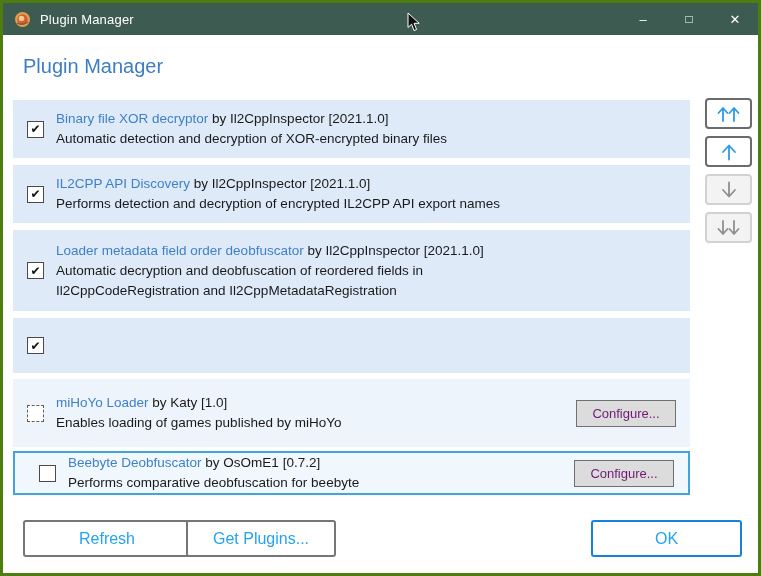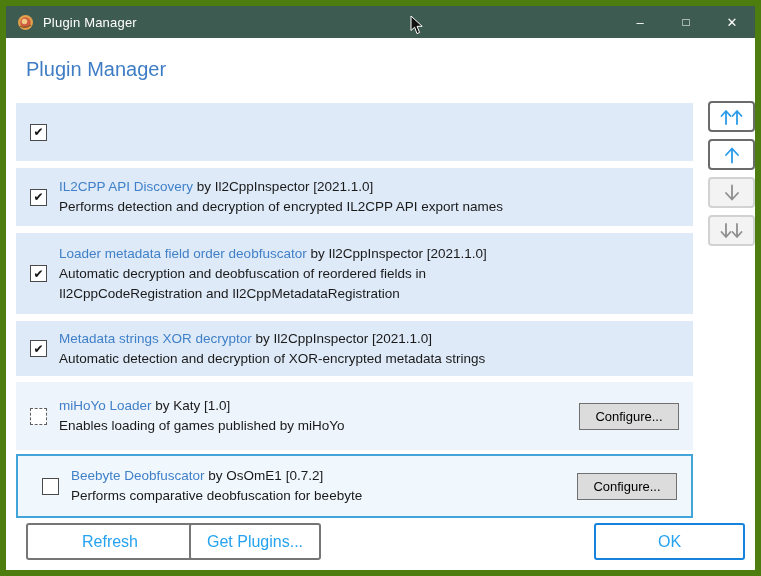--- a/index.html
+++ b/index.html
@@ -8,62 +8,62 @@
     --selection-border:#42a5da;
     --button-blue:#25a2f0;
     --ok-border:#1583dc;
     --row-bg:#deeaf8;
     --row-bg-light:#edf4fc;
     --row-bg-selected:#f0f7fd;
   }
   *{box-sizing:border-box;}
   html,body{margin:0;padding:0;}
   body{width:761px;height:576px;font-family:"Liberation Sans",sans-serif;background:#fff;position:relative;overflow:hidden;}
-  #window{position:absolute;inset:0;border:6px solid #4d7c0f;background:#fff;}
+  #window{position:absolute;inset:0;border:3px solid #4d7c0f;background:#fff;}
 
   
   .titlebar{position:absolute;top:0;left:0;right:0;height:32px;background:var(--titlebar-bg);display:flex;align-items:center;color:#fff;}
   .app-icon{width:17px;height:17px;margin:0 9px 0 11px;flex:0 0 auto;}
   .titlebar-title{font-size:13px;letter-spacing:.2px;}
   .titlebar-spacer{flex:1;}
   .caption-btn{width:46px;height:32px;display:flex;align-items:center;justify-content:center;font-size:13px;color:#fff;cursor:default;}
   .caption-btn.max{font-size:12px;}
 
   
   .page-title{position:absolute;left:20px;top:52px;font-size:20px;color:#3e7dc4;}
 
   
   .plugin-list{position:absolute;left:10px;top:97px;width:677px;display:flex;flex-direction:column;}
   .plugin-row{position:relative;display:flex;align-items:center;background:var(--row-bg);padding:0 14px;}
   .plugin-row.r1{height:58px;margin-bottom:7px;}
   .plugin-row.r2{height:58px;margin-bottom:7px;}
   .plugin-row.r3{height:81px;margin-bottom:7px;}
   .plugin-row.r4{height:55px;margin-bottom:6px;}
   .plugin-row.r5{height:68px;margin-bottom:4px;background:var(--row-bg-light);}
-  .plugin-row.r6{height:64px;background:var(--row-bg-selected);border:2px solid var(--selection-border);padding-left:24px;}
+  .plugin-row.r6{height:44px;background:var(--row-bg-selected);border:2px solid var(--selection-border);padding-left:24px;}
 
   .checkbox{width:17px;height:17px;background:#fff;border:1px solid #4a4a4a;display:flex;align-items:center;justify-content:center;font-size:12px;line-height:1;color:#111;flex:0 0 auto;}
   .checkbox.dashed{border:1px dashed #5f5f5f;}
   .plugin-text{margin-left:12px;font-size:13.5px;line-height:20px;color:#1a1a1a;}
   .plugin-name{color:var(--accent-link);}
   .plugin-desc{white-space:pre-line;}
-  .configure-btn{margin-left:auto;width:100px;height:27px;background:#dcdcdc;border:1px solid #707070;font-family:"Liberation Sans",sans-serif;font-size:13px;color:#000000;display:flex;align-items:center;justify-content:center;flex:0 0 auto;}
+  .configure-btn{margin-left:auto;width:100px;height:27px;background:#dcdcdc;border:1px solid #707070;font-family:"Liberation Sans",sans-serif;font-size:13px;color:#701a75;display:flex;align-items:center;justify-content:center;flex:0 0 auto;}
 
   
   .arrow-btn{position:absolute;left:702px;width:47px;height:31px;border-radius:4px;display:flex;align-items:center;justify-content:center;background:#fff;border:2px solid #6b6b6b;}
   .arrow-btn.disabled{background:#f3f3f3;border-color:#d2d2d2;}
   .arrow-btn svg{display:block;}
   .arrow-stroke{stroke:#2b9be8;stroke-width:1.8;fill:none;stroke-linecap:round;stroke-linejoin:round;}
   .arrow-btn.disabled .arrow-stroke{stroke:#8f8f8f;}
   #btn-top{top:95px;} #btn-up{top:133px;} #btn-down{top:171px;} #btn-bottom{top:209px;}
 
   
   .footer-btn{position:absolute;top:517px;height:37px;background:#fff;border:2px solid #767676;border-radius:3px;display:flex;align-items:center;justify-content:center;font-size:16px;color:var(--button-blue);font-family:"Liberation Sans",sans-serif;}
   #refresh-btn{left:20px;width:168px;}
-  #getplugins-btn{left:183px;width:132px;}
+  #getplugins-btn{left:183px;width:150px;}
   #ok-btn{left:588px;width:151px;border-color:var(--ok-border);}
 
   .cursor{position:absolute;left:404px;top:9px;pointer-events:none;}
 </style>
 </head>
 <body>
 
 <div id="window">
 
   <div class="titlebar">
@@ -85,20 +85,24 @@
   </svg>
 
   <div class="page-title">Plugin Manager</div>
 
   <div class="plugin-list">
 
     <div class="plugin-row r1">
       <div class="checkbox">
           <span>✔</span>
         </div>
+      <div class="plugin-text">
+        <div><span class="plugin-name">Binary file XOR decryptor</span> <span>by Il2CppInspector [2021.1.0]</span></div>
+        <div class="plugin-desc">Automatic detection and decryption of XOR-encrypted binary files</div>
+      </div>
     </div>
 
     <div class="plugin-row r2">
       <div class="checkbox">
           <span>✔</span>
         </div>
       <div class="plugin-text">
         <div><span class="plugin-name">IL2CPP API Discovery</span> <span>by Il2CppInspector [2021.1.0]</span></div>
         <div class="plugin-desc">Performs detection and decryption of encrypted IL2CPP API export names</div>
       </div>
@@ -112,24 +116,20 @@
         <div><span class="plugin-name">Loader metadata field order deobfuscator</span> <span>by Il2CppInspector [2021.1.0]</span></div>
         <div class="plugin-desc">Automatic decryption and deobfuscation of reordered fields in
 Il2CppCodeRegistration and Il2CppMetadataRegistration</div>
       </div>
     </div>
 
     <div class="plugin-row r4">
       <div class="checkbox">
           <span>✔</span>
         </div>
-      <div class="plugin-text">
-        <div><span class="plugin-name">Metadata strings XOR decryptor</span> <span>by Il2CppInspector [2021.1.0]</span></div>
-        <div class="plugin-desc">Automatic detection and decryption of XOR-encrypted metadata strings</div>
-      </div>
     </div>
 
     <div class="plugin-row r5">
       <div class="checkbox dashed">
           <span></span>
         </div>
       <div class="plugin-text">
         <div><span class="plugin-name">miHoYo Loader</span> <span>by Katy [1.0]</span></div>
         <div class="plugin-desc">Enables loading of games published by miHoYo</div>
       </div>

